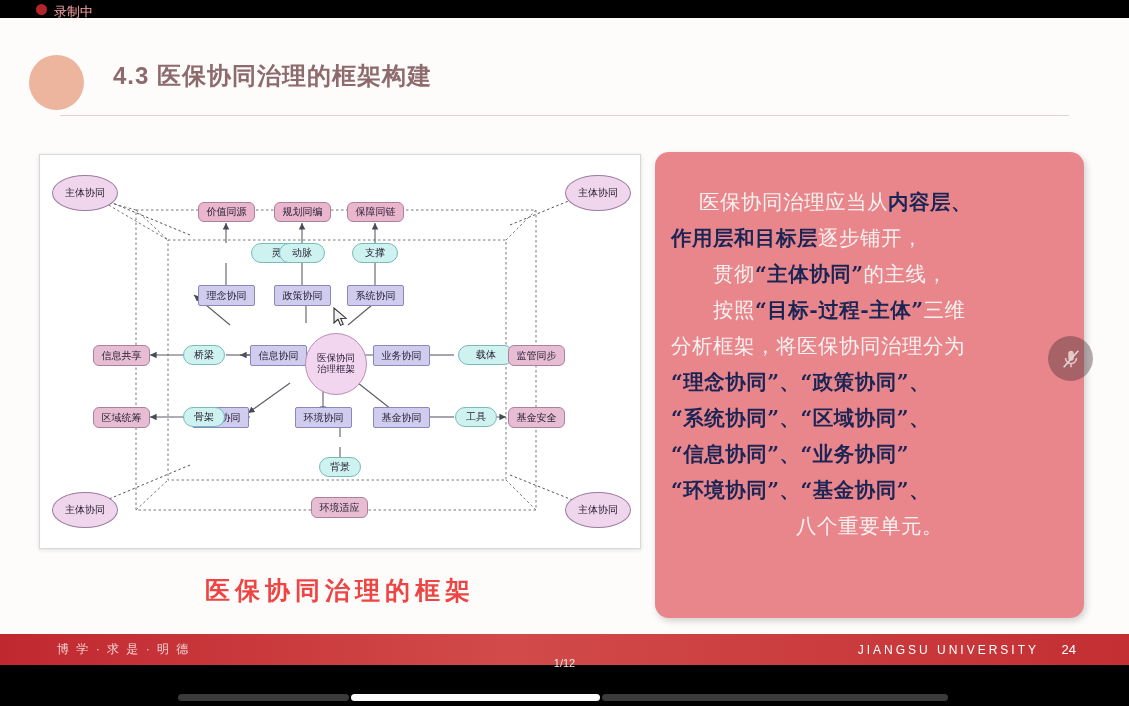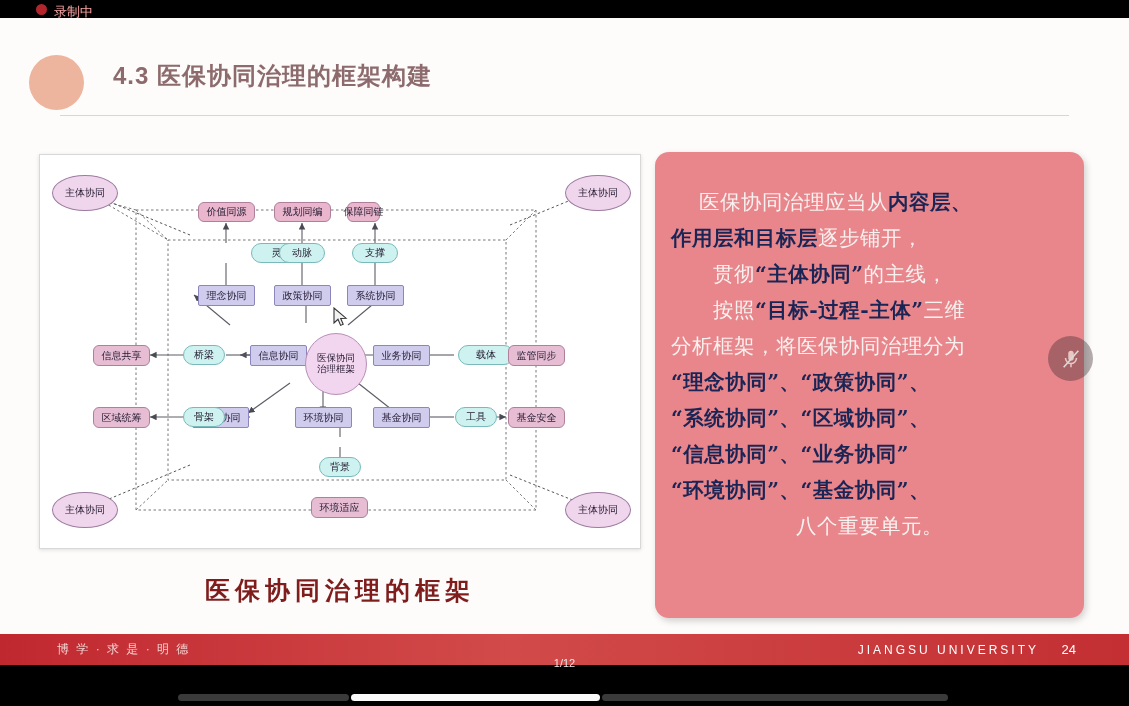--- a/index.html
+++ b/index.html
@@ -61,21 +61,21 @@
   .n-purple { background: #cfccee; border: 1px solid #8b87bd; border-radius: 2px; }
   .n-ellipse{ background: #f0d6ec; border: 1px solid #9d7ba1; border-radius: 50%; }
   .n-core {
     background: #f2d5ef; border: 1px solid #b98fb8; border-radius: 50%;
     flex-direction: column; font-size: 9.5px;
   }
 
   #diagram-caption {
     position: absolute; left: 39px; top: 560px; width: 602px;
     text-align: center; font-size: 25px; font-weight: bold; letter-spacing: 5px;
-    color: #7f1d1d;
+    color: #ef4444;
     font-family: "DejaVu Serif", "Liberation Serif", serif;
   }
 
   
   #text-panel {
     position: absolute; left: 655px; top: 138px; width: 429px; height: 466px;
     background: #e8868c; border-radius: 14px;
     box-shadow: 2px 3px 7px rgba(0,0,0,.18);
     padding: 32px 16px 14px 16px;
   }
@@ -194,21 +194,21 @@
         </g>
       </svg>
 
       <div class="node n-ellipse" style="left:12px;top:20px;width:66px;height:36px;">主体协同</div>
       <div class="node n-ellipse" style="left:525px;top:20px;width:66px;height:36px;">主体协同</div>
       <div class="node n-ellipse" style="left:12px;top:337px;width:66px;height:36px;">主体协同</div>
       <div class="node n-ellipse" style="left:525px;top:337px;width:66px;height:36px;">主体协同</div>
 
       <div class="node n-pink" style="left:158px;top:47px;width:57px;height:20px;">价值同源</div>
       <div class="node n-pink" style="left:234px;top:47px;width:57px;height:20px;">规划同编</div>
-      <div class="node n-pink" style="left:307px;top:47px;width:33px;height:20px;">保障同链</div>
+      <div class="node n-pink" style="left:307px;top:47px;width:57px;height:20px;">保障同链</div>
 
       <div class="node n-cyan" style="left:163px;top:88px;width:61px;height:20px;margin-left:48px;">灵魂</div>
       <div class="node n-cyan" style="left:239px;top:88px;width:46px;height:20px;">动脉</div>
       <div class="node n-cyan" style="left:312px;top:88px;width:46px;height:20px;">支撑</div>
 
       <div class="node n-purple" style="left:158px;top:130px;width:57px;height:21px;">理念协同</div>
       <div class="node n-purple" style="left:234px;top:130px;width:57px;height:21px;">政策协同</div>
       <div class="node n-purple" style="left:307px;top:130px;width:57px;height:21px;">系统协同</div>
 
       <div class="node n-purple" style="left:210px;top:190px;width:57px;height:21px;">信息协同</div>

